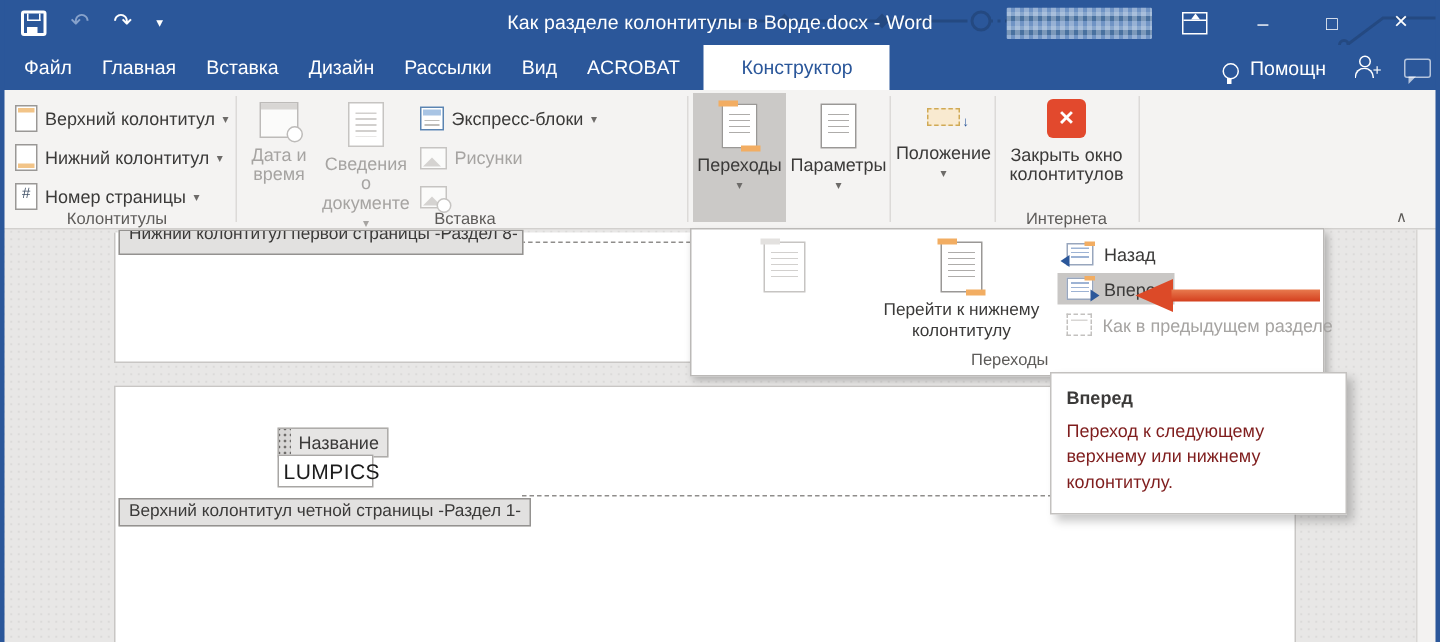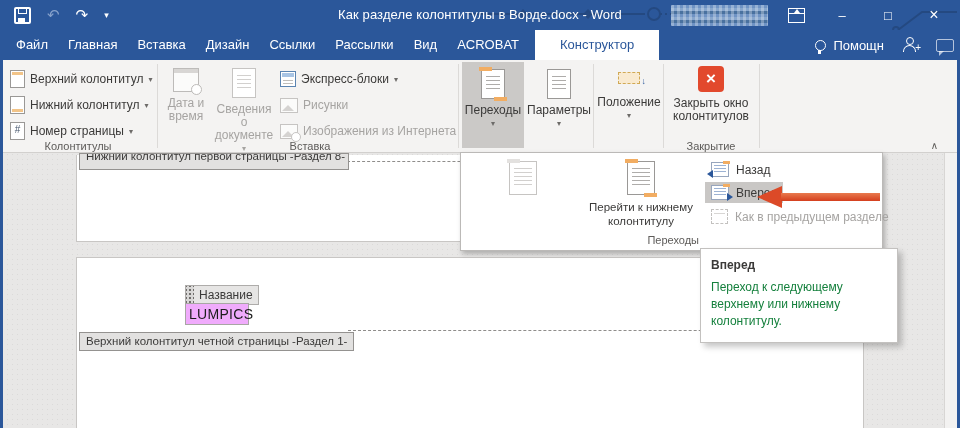--- a/index.html
+++ b/index.html
@@ -24,21 +24,21 @@
   .winbtn{position:absolute;top:0;width:32px;height:30px;display:flex;align-items:center;justify-content:center;color:#fff}
   .rdoic{width:15px;height:13px;border:1px solid #fff;position:relative}
   .rdoic:before{content:"";position:absolute;left:0;right:0;top:4px;height:1px;background:#fff}
   .rdoic:after{content:"";position:absolute;left:5px;top:0;width:0;height:0;
                border-left:3px solid transparent;border-right:3px solid transparent;border-bottom:4px solid #fff}
   
   .tabrow{position:absolute;left:0;top:30px;width:960px;height:30px;background:#2b579a;z-index:69;display:flex;align-items:stretch;padding-left:6px}
   .tab{color:#fff;font-size:13px;line-height:30px;padding:0 10px;white-space:nowrap}
   .tab.active{background:#fff;color:#2b579a;margin-left:6px;padding:0 25px}
   .tabright{position:absolute;right:0;top:0;height:30px;display:flex;align-items:center;gap:18px;padding-right:12px}
-  .help{display:flex;align-items:center;gap:7px;color:#fff;font-size:13px}
+  .help{display:flex;align-items:flex-end;gap:7px;color:#fff;font-size:13px}
   .bulb{width:9px;height:9px;border:1.5px solid #fff;border-radius:50%;position:relative}
   .bulb:after{content:"";position:absolute;left:2px;top:9px;width:3px;height:4px;background:#fff}
   .person{width:16px;height:16px;position:relative}
   .person:before{content:"";position:absolute;left:4px;top:0;width:6px;height:6px;border:1.5px solid #fff;border-radius:50%}
   .person:after{content:"";position:absolute;left:1px;top:8px;width:11px;height:6px;border:1.5px solid #fff;border-bottom:none;border-radius:7px 7px 0 0}
   .plus{position:absolute;right:-3px;bottom:0;color:#fff;font-size:10px;line-height:10px}
   .bubble{width:16px;height:11px;border:1.5px solid rgba(255,255,255,.65);border-radius:2px;position:relative}
   .bubble:after{content:"";position:absolute;left:2px;bottom:-5px;width:0;height:0;
     border-top:5px solid rgba(255,255,255,.65);border-right:5px solid transparent}
   
@@ -87,21 +87,21 @@
   .tag{position:absolute;background:#e2e1e0;border:1px solid #949290;font-size:11.5px;color:#3b3a39;
        line-height:15px;padding:1px 6px;white-space:nowrap;z-index:3}
   .tagclip{overflow:hidden;height:13px}
   .tagclip span{display:inline-block;transform:translateY(-6px)}
   .dash{position:absolute;border-top:1px dashed #8f8d8b;z-index:2}
   .cctag{position:absolute;left:185px;top:285px;height:18px;background:#e6e5e4;border:1px solid #aeacaa;
          display:flex;align-items:center;z-index:3}
   .grip{width:8px;align-self:stretch;background-color:#d8d7d6;
         background-image:radial-gradient(#6f6d6b .9px,transparent 1.1px);background-size:4px 4px;background-position:2px 2px}
   .cctag .t{font-size:12px;color:#3b3a39;padding:0 5px}
-  .ccbox{position:absolute;left:185px;top:303px;width:62px;height:20px;background:#f0abfc;border:1px solid #a8a6a4;
+  .ccbox{position:absolute;left:185px;top:303px;width:62px;height:20px;background:#ffffff;border:1px solid #a8a6a4;
          display:flex;align-items:center;z-index:3}
   .ccbox .cur{width:1px;height:14px;background:#000;margin-left:2px}
   .ccbox .t{font-size:14px;color:#1c1c1c;letter-spacing:.3px;padding-left:1px}
   .scrollbar{position:absolute;left:944px;top:152px;width:13px;height:276px;background:#f3f2f1;border-left:1px solid #d8d6d4}
   .edge{position:absolute;top:0;width:3px;height:428px;background:#2b579a;z-index:80}
   
   .panel{position:absolute;left:460px;top:152px;width:421px;height:97px;background:#fff;border:1px solid #bbb9b7;
          box-shadow:2px 3px 5px rgba(0,0,0,.25);z-index:20}
   .menu-big{position:absolute;top:5px;width:118px;height:86px;display:flex;flex-direction:column;align-items:center;
             font-size:11.5px;line-height:14px;text-align:center;color:#3b3a39}
@@ -121,21 +121,21 @@
   .pgl{position:absolute;left:0;top:81px;width:238px;text-align:right;font-size:11px;color:#5d5b59}
   
   .arrowbar{position:absolute;left:781px;top:193px;width:99px;height:8px;z-index:40;
             background:linear-gradient(180deg,#e87a4e,#d43f1e)}
   .arrowhead{position:absolute;left:757px;top:186px;width:0;height:0;z-index:40;
              border-top:11px solid transparent;border-bottom:11px solid transparent;border-right:25px solid #dc4a28}
   
   .tooltip{position:absolute;left:700px;top:248px;width:176px;background:#fff;border:1px solid #c3c1bf;
            box-shadow:4px 4px 6px rgba(0,0,0,.22);z-index:30;padding:9px 10px 12px}
   .tooltip .tt{font-size:12px;font-weight:bold;color:#3b3a39;margin-bottom:7px}
-  .tooltip .tb{font-size:12px;color:#15803d;line-height:17px}
+  .tooltip .tb{font-size:12px;color:#7f1d1d;line-height:17px}
 </style>
 </head>
 <body>
 
 <div class="titlebar">
   <svg class="deco" width="960" height="30">
     <g stroke="#24487f" fill="none" opacity="0.9">
       <line x1="468" y1="14" x2="645" y2="14" stroke-width="2"></line>
       <circle cx="654" cy="14" r="6" stroke-width="2"></circle>
       <line x1="660" y1="14" x2="672" y2="14" stroke-width="2" stroke-dasharray="2 3"></line>
@@ -165,21 +165,20 @@
   <div class="winbtn" style="left:918px;font-size:16px">
       <span>×</span>
     </div>
 </div>
 
 <div class="tabrow">
   <span class="tab">Файл</span>
   <span class="tab">Главная</span>
   <span class="tab">Вставка</span>
   <span class="tab">Дизайн</span>
-  <span class="tab">Ссылки</span>
   <span class="tab">Рассылки</span>
   <span class="tab">Вид</span>
   <span class="tab">ACROBAT</span>
   <span class="tab active">Конструктор</span>
   <div class="tabright">
     <span class="help">
       <span class="bulb"></span>
       <span>Помощн</span>
     </span>
     <span class="person">
@@ -226,21 +225,20 @@
     <span class="qp"></span>
     <span>Экспресс-блоки</span>
     <span class="caret">▾</span>
   </div>
   <div class="srow dis" style="left:280px;top:34px">
     <span class="pic"></span>
     <span>Рисунки</span>
   </div>
   <div class="srow dis" style="left:280px;top:60px">
     <span class="pic web"></span>
-    <span>Изображения из Интернета</span>
   </div>
   <div class="grouplabel" style="left:220px;width:180px">Вставка</div>
   <div class="sep" style="left:458px"></div>
 
   <div class="bigbtn pressed" style="left:462px;width:62px">
     <span class="bdoc" style="margin-top:7px">
         <span class="ln"></span>
         <span class="bt"></span>
         <span class="bb"></span>
       </span>
@@ -260,21 +258,21 @@
     <span class="posic"></span>
     <span class="lbl" style="margin-top:12px">Положение</span>
     <span class="caret">▾</span>
   </div>
   <div class="sep" style="left:663px"></div>
 
   <div class="bigbtn" style="left:667px;width:88px">
     <span class="redx">×</span>
     <span class="lbl">Закрыть окно колонтитулов</span>
   </div>
-  <div class="grouplabel" style="left:663px;width:96px">Закрытие</div>
+  <div class="grouplabel" style="left:663px;width:96px">Интернета</div>
   <div class="sep" style="left:759px"></div>
 
   <span class="collapse">∧</span>
 </div>
 
 <div class="workspace">
   <div class="pagew" style="left:76px;top:3px;width:786px;height:86px;border-top:none"></div>
   <div class="pagew" style="left:76px;top:105px;width:786px;height:172px"></div>
 </div>
 

